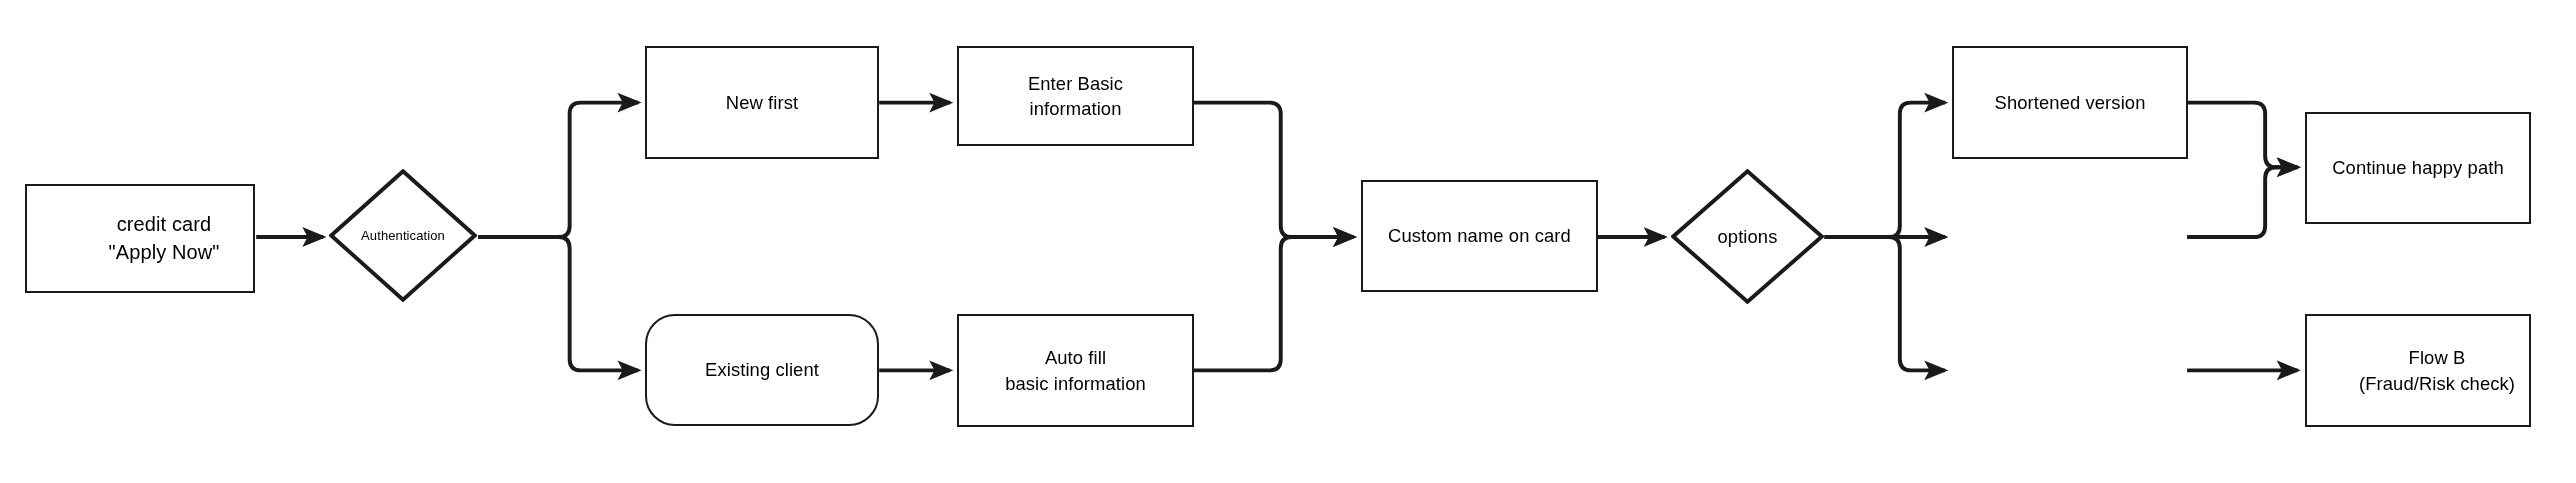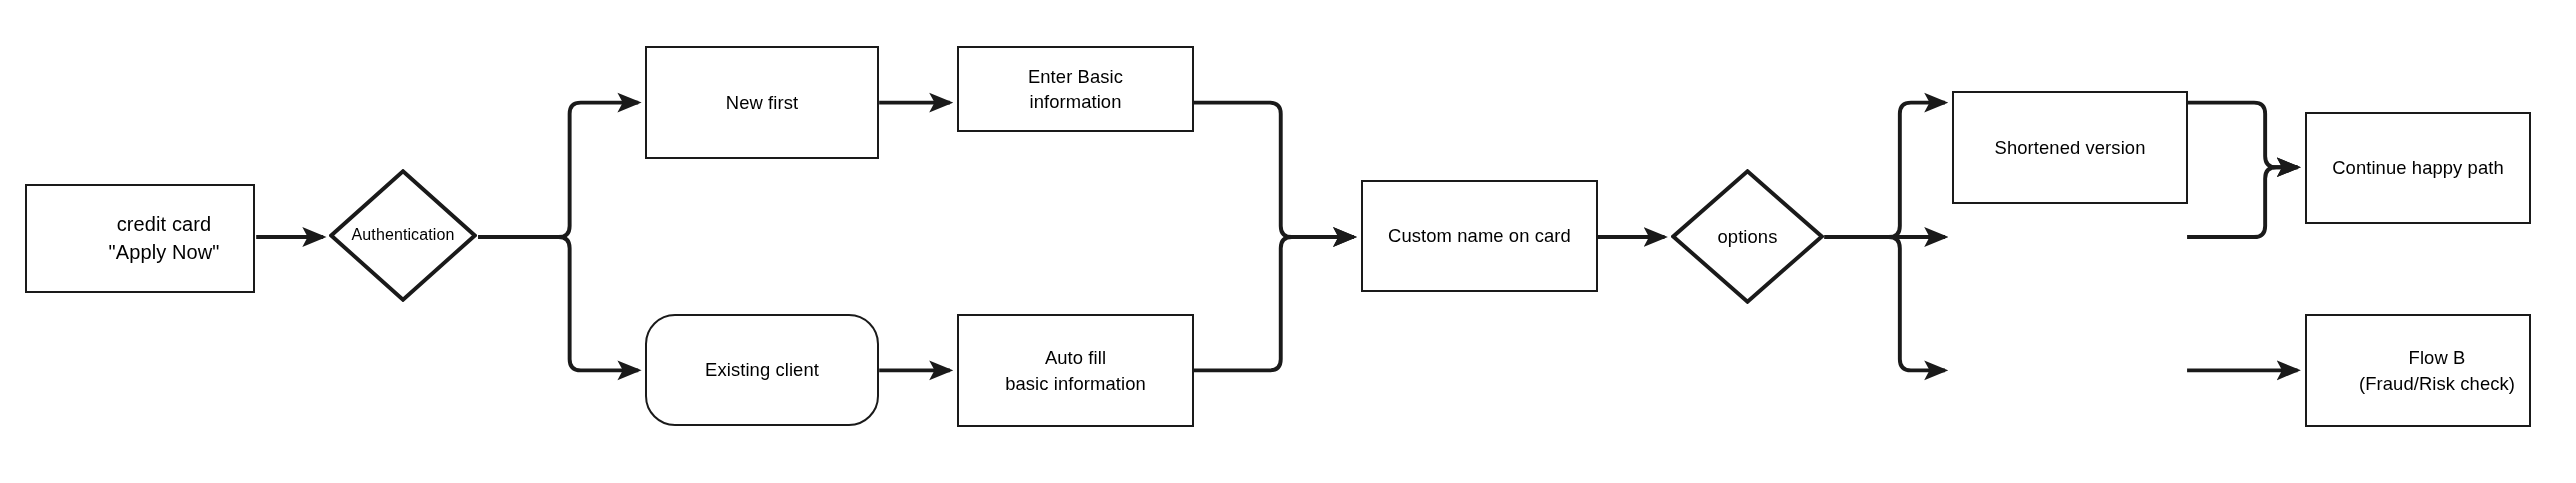--- a/index.html
+++ b/index.html
@@ -51,21 +51,21 @@
     top: 0;
     width: 100%;
     height: 100%;
   }
   .decision .label {
     position: relative;
     z-index: 2;
   }
   .fs-36 { font-size: 20px; }
   .fs-33 { font-size: 18.4px; }
-  .fs-26 { font-size: 16px; }
+  .fs-26 { font-size: 13px; }
 </style>
 </head>
 <body>
 
 <div id="canvas">
 
   <svg id="edges" viewBox="0 0 4616 866" xmlns="http://www.w3.org/2000/svg">
     <defs>
       <marker id="arrow" viewBox="0 0 10 10" refX="8.6" refY="5" markerWidth="6.2" markerHeight="6.2" orient="auto-start-reverse">
         <path d="M 0 0.9 L 10 5 L 0 9.1 L 2.2 5 Z" fill="#1a1a1a"></path>
@@ -112,21 +112,21 @@
     <svg class="diamond-shape" viewBox="0 0 266 238" preserveAspectRatio="none">
       <polygon points="133,4 262,119 133,234 4,119" fill="#ffffff" stroke="#1a1a1a" stroke-width="7"></polygon>
     </svg>
     <span class="label fs-26">Authentication</span>
   </div>
 
   <div class="node process" style="left:645px; top:46px; width:234px; height:113px;">
     <span class="label fs-33">New first</span>
   </div>
 
-  <div class="node process" style="left:957px; top:46px; width:237px; height:86px;">
+  <div class="node process" style="left:957px; top:46px; width:237px; height:100px;">
     <span class="label fs-33">Enter Basic
 information</span>
   </div>
 
   <div class="node process" style="left:645px; top:314px; width:234px; height:112px;border-radius:30px;">
     <span class="label fs-33">Existing client</span>
   </div>
 
   <div class="node process" style="left:957px; top:314px; width:237px; height:113px;">
     <span class="label fs-33">Auto fill
@@ -137,21 +137,21 @@
     <span class="label fs-33">Custom name on card</span>
   </div>
 
   <div class="node decision" style="left:1671px; top:169px; width:153px; height:135px;">
     <svg class="diamond-shape" viewBox="0 0 275 242" preserveAspectRatio="none">
       <polygon points="137.5,4 271,121 137.5,238 4,121" fill="#ffffff" stroke="#1a1a1a" stroke-width="7"></polygon>
     </svg>
     <span class="label fs-33">options</span>
   </div>
 
-  <div class="node process" style="left:1952px; top:46px; width:236px; height:113px;margin-top:45px;">
+  <div class="node process" style="left:1952px; top:46px; width:236px; height:113px;">
     <span class="label fs-33">Shortened version</span>
   </div>
 
 
 
   <div class="node process" style="left:2305px; top:112px; width:226px; height:112px;">
     <span class="label fs-33">Continue happy path</span>
   </div>
 
   <div class="node process" style="left:2305px; top:314px; width:226px; height:113px;padding-left:38px;">

